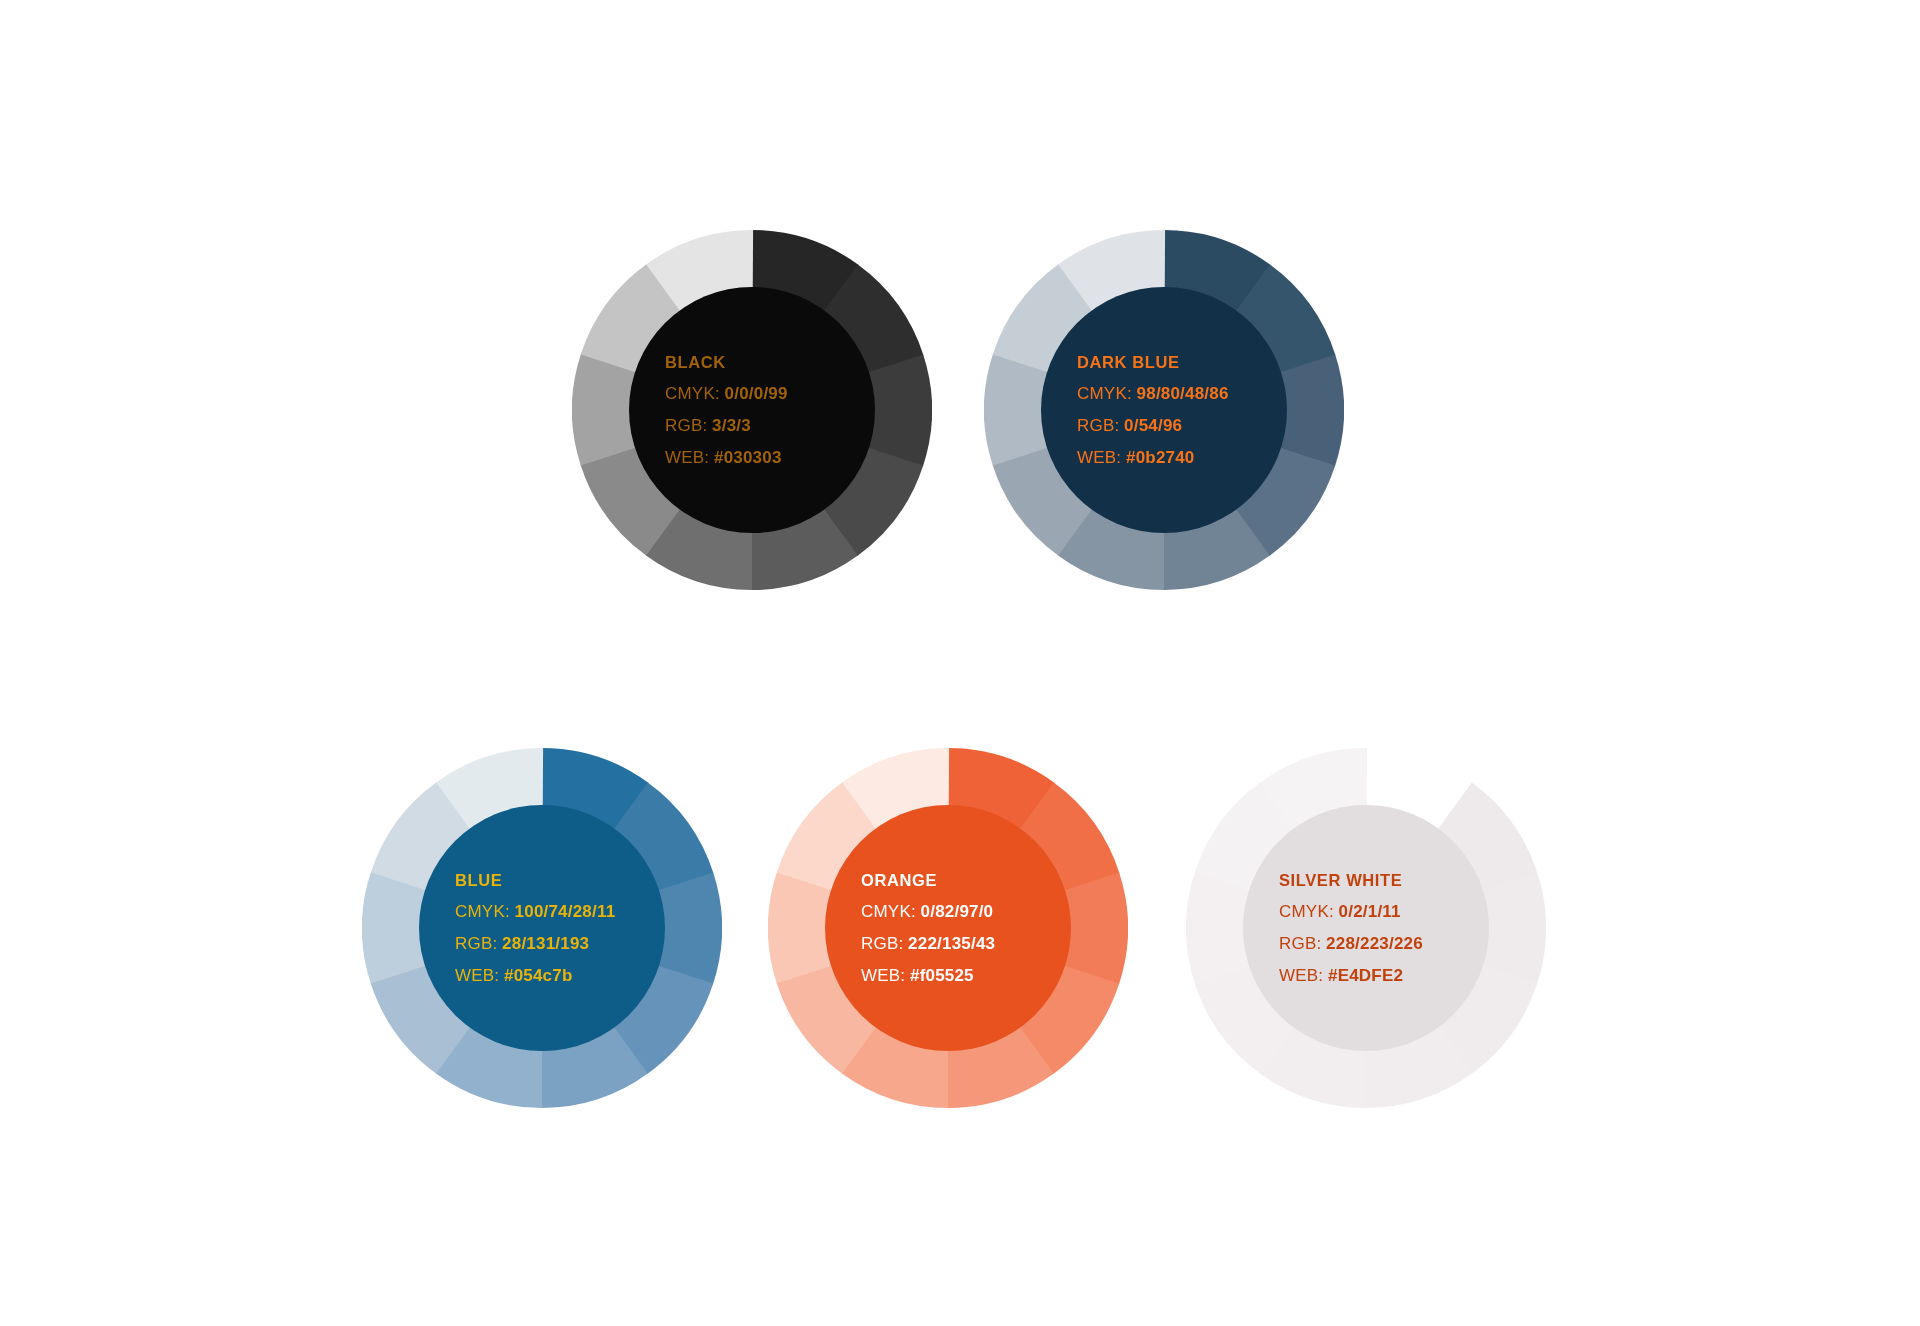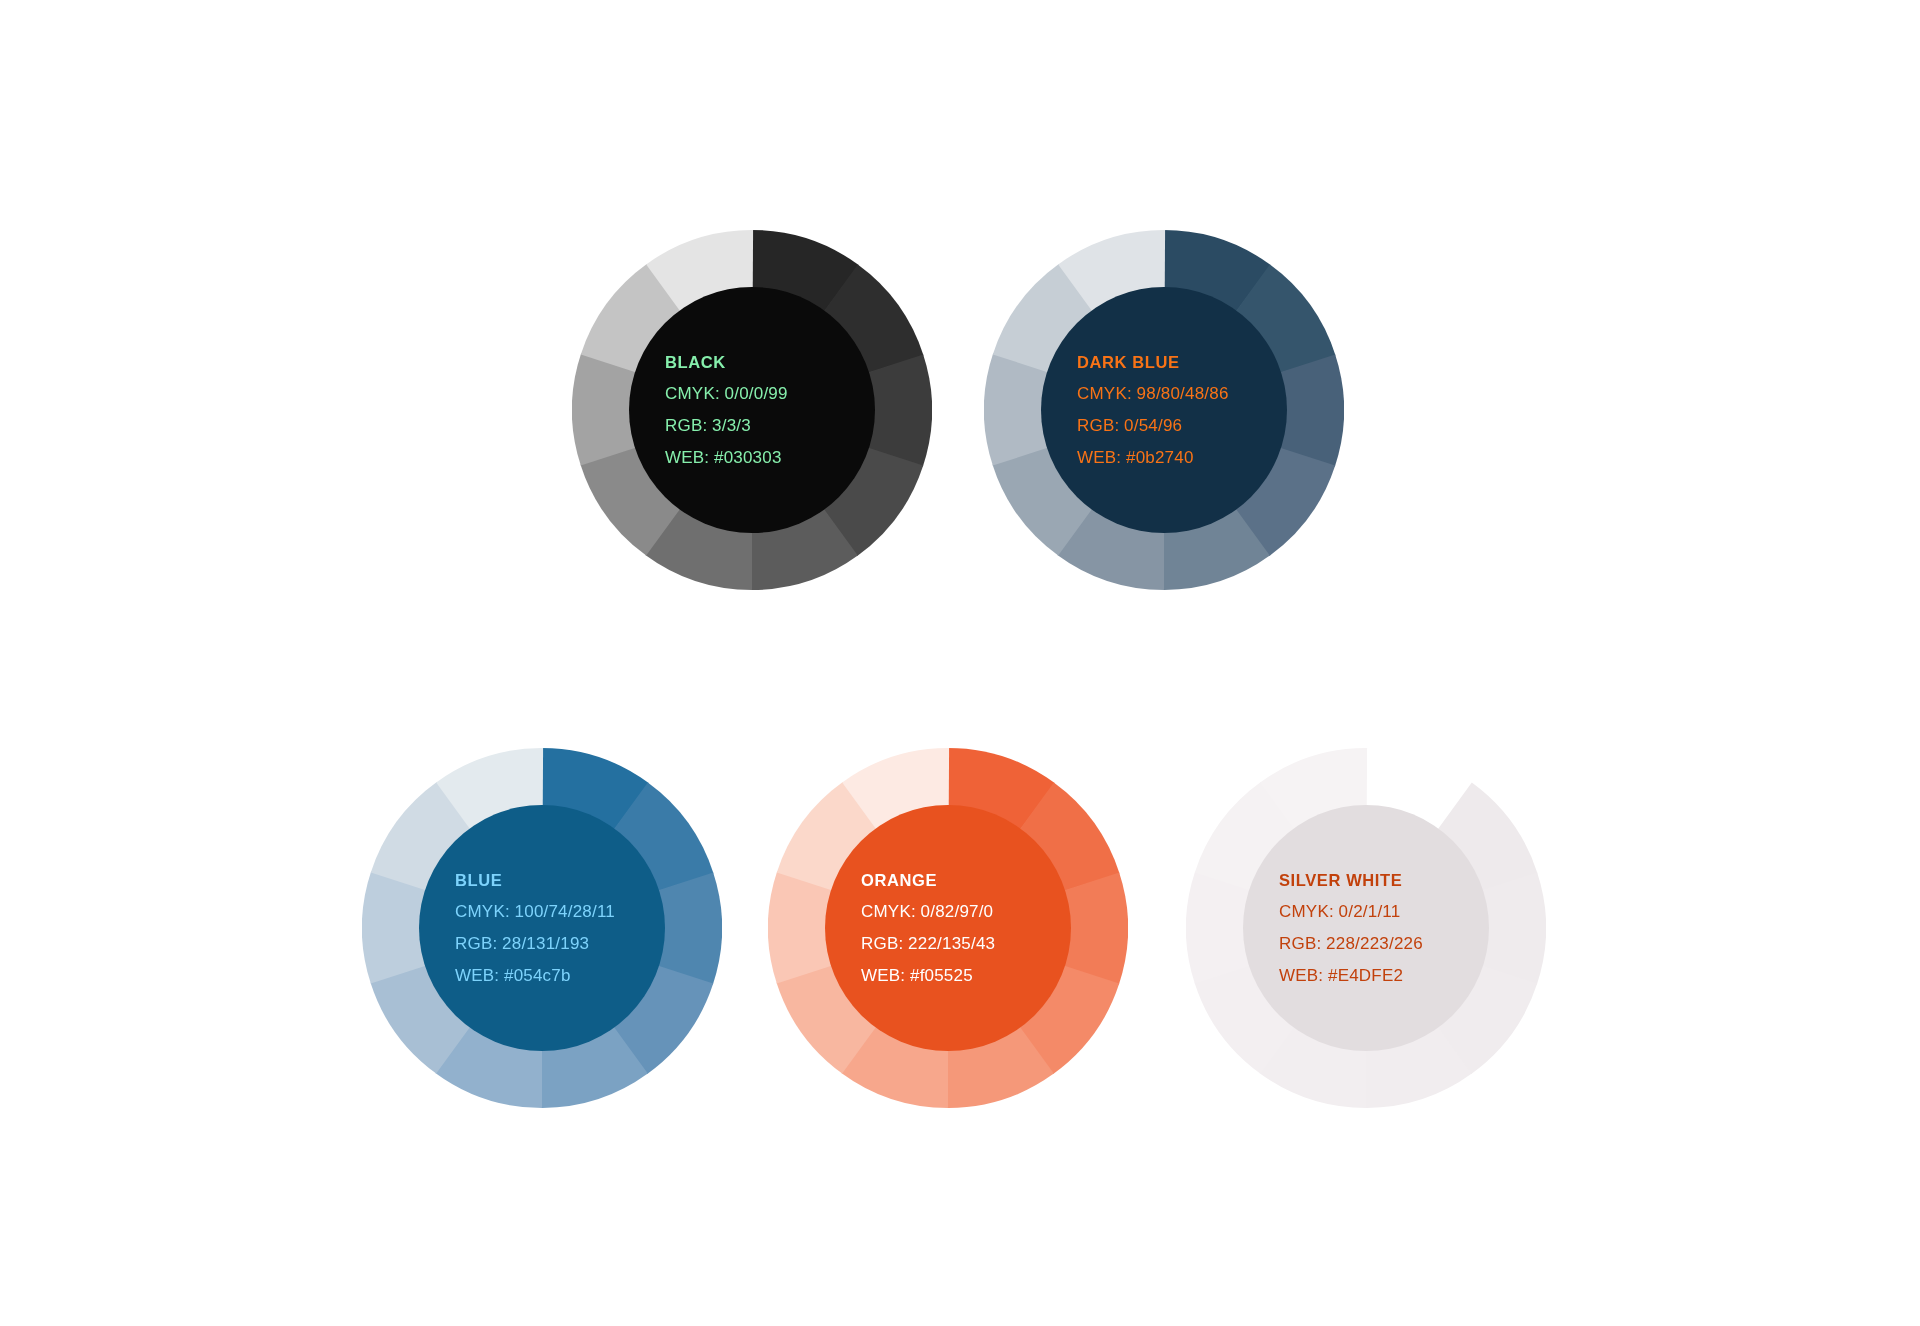--- a/index.html
+++ b/index.html
@@ -69,21 +69,21 @@
     font-weight: normal;
   }
   .spec-line:last-child { margin-bottom: 0; }
 
   .spec-key {
     font-weight: normal;
     letter-spacing: 0.2px;
     text-align: center;
   }
   .spec-val {
-    font-weight: normal;
+    font-weight: bold;
     letter-spacing: 0.2px;
     margin-top: 44px;
   }
 
   
   #wheel-black       { left: 572px;  top: 230px; }
   #wheel-dark-blue   { left: 984px;  top: 230px; }
   #wheel-blue        { left: 362px;  top: 748px; }
   #wheel-orange      { left: 768px;  top: 748px; }
   #wheel-silver-white{ left: 1186px; top: 748px; }
@@ -99,21 +99,21 @@
         <path d="M 180 180 L 285.80134541264516 34.37694101250946 A 180 180 0 0 1 351.52675872673217 125.42371356805774 Z" fill="#2e2e2e"></path>
         <path d="M 180 180 L 351.19017293312766 124.37694101250946 A 180 180 0 0 1 350.8471990895631 236.66775593978628 Z" fill="#3c3c3c"></path>
         <path d="M 180 180 L 351.19017293312766 235.62305898749054 A 180 180 0 0 1 284.90981628290103 326.2666416087002 Z" fill="#4a4a4a"></path>
         <path d="M 180 180 L 285.80134541264516 325.62305898749054 A 180 180 0 0 1 178.90044940967795 359.99664160339023 Z" fill="#5c5c5c"></path>
         <path d="M 180 180 L 180 360 A 180 180 0 0 1 73.3110734896078 324.9740423664186 Z" fill="#6f6f6f"></path>
         <path d="M 180 180 L 74.19865458735485 325.62305898749054 A 180 180 0 0 1 8.473241273267831 234.57628643194226 Z" fill="#8a8a8a"></path>
         <path d="M 180 180 L 8.809827066872373 235.62305898749054 A 180 180 0 0 1 9.152800910436923 123.33224406021364 Z" fill="#a3a3a3"></path>
         <path d="M 180 180 L 8.809827066872373 124.3769410125094 A 180 180 0 0 1 75.09018371709904 33.73335839129976 Z" fill="#c4c4c4"></path>
         <path d="M 180 180 L 74.19865458735481 34.37694101250949 A 180 180 0 0 1 181.09955059032217 0.003358396609741021 Z" fill="#e4e4e4"></path>
       </svg>
-    <div class="wheel-center" style="background: rgb(10, 10, 10); color: #86efac;">
+    <div class="wheel-center" style="background: rgb(10, 10, 10); color: #a16207;">
       <div class="color-name">BLACK</div>
       <div class="spec-line">
         <span class="spec-key">CMYK:</span>
         <span class="spec-val">0/0/0/99</span>
       </div>
       <div class="spec-line">
         <span class="spec-key">RGB:</span>
         <span class="spec-val">3/3/3</span>
       </div>
       <div class="spec-line">
@@ -159,21 +159,21 @@
         <path d="M 180 180 L 285.80134541264516 34.37694101250946 A 180 180 0 0 1 351.52675872673217 125.42371356805774 Z" fill="#3a7ba8"></path>
         <path d="M 180 180 L 351.19017293312766 124.37694101250946 A 180 180 0 0 1 350.8471990895631 236.66775593978628 Z" fill="#4f86af"></path>
         <path d="M 180 180 L 351.19017293312766 235.62305898749054 A 180 180 0 0 1 284.90981628290103 326.2666416087002 Z" fill="#6693b9"></path>
         <path d="M 180 180 L 285.80134541264516 325.62305898749054 A 180 180 0 0 1 178.90044940967795 359.99664160339023 Z" fill="#7ba2c3"></path>
         <path d="M 180 180 L 180 360 A 180 180 0 0 1 73.3110734896078 324.9740423664186 Z" fill="#92b1cd"></path>
         <path d="M 180 180 L 74.19865458735485 325.62305898749054 A 180 180 0 0 1 8.473241273267831 234.57628643194226 Z" fill="#a8bfd4"></path>
         <path d="M 180 180 L 8.809827066872373 235.62305898749054 A 180 180 0 0 1 9.152800910436923 123.33224406021364 Z" fill="#bdcedd"></path>
         <path d="M 180 180 L 8.809827066872373 124.3769410125094 A 180 180 0 0 1 75.09018371709904 33.73335839129976 Z" fill="#d0dbe4"></path>
         <path d="M 180 180 L 74.19865458735481 34.37694101250949 A 180 180 0 0 1 181.09955059032217 0.003358396609741021 Z" fill="#e3eaee"></path>
       </svg>
-    <div class="wheel-center" style="background: rgb(14, 93, 136); color: #7dd3fc;">
+    <div class="wheel-center" style="background: rgb(14, 93, 136); color: #eab308;">
       <div class="color-name">BLUE</div>
       <div class="spec-line">
         <span class="spec-key">CMYK:</span>
         <span class="spec-val">100/74/28/11</span>
       </div>
       <div class="spec-line">
         <span class="spec-key">RGB:</span>
         <span class="spec-val">28/131/193</span>
       </div>
       <div class="spec-line">

